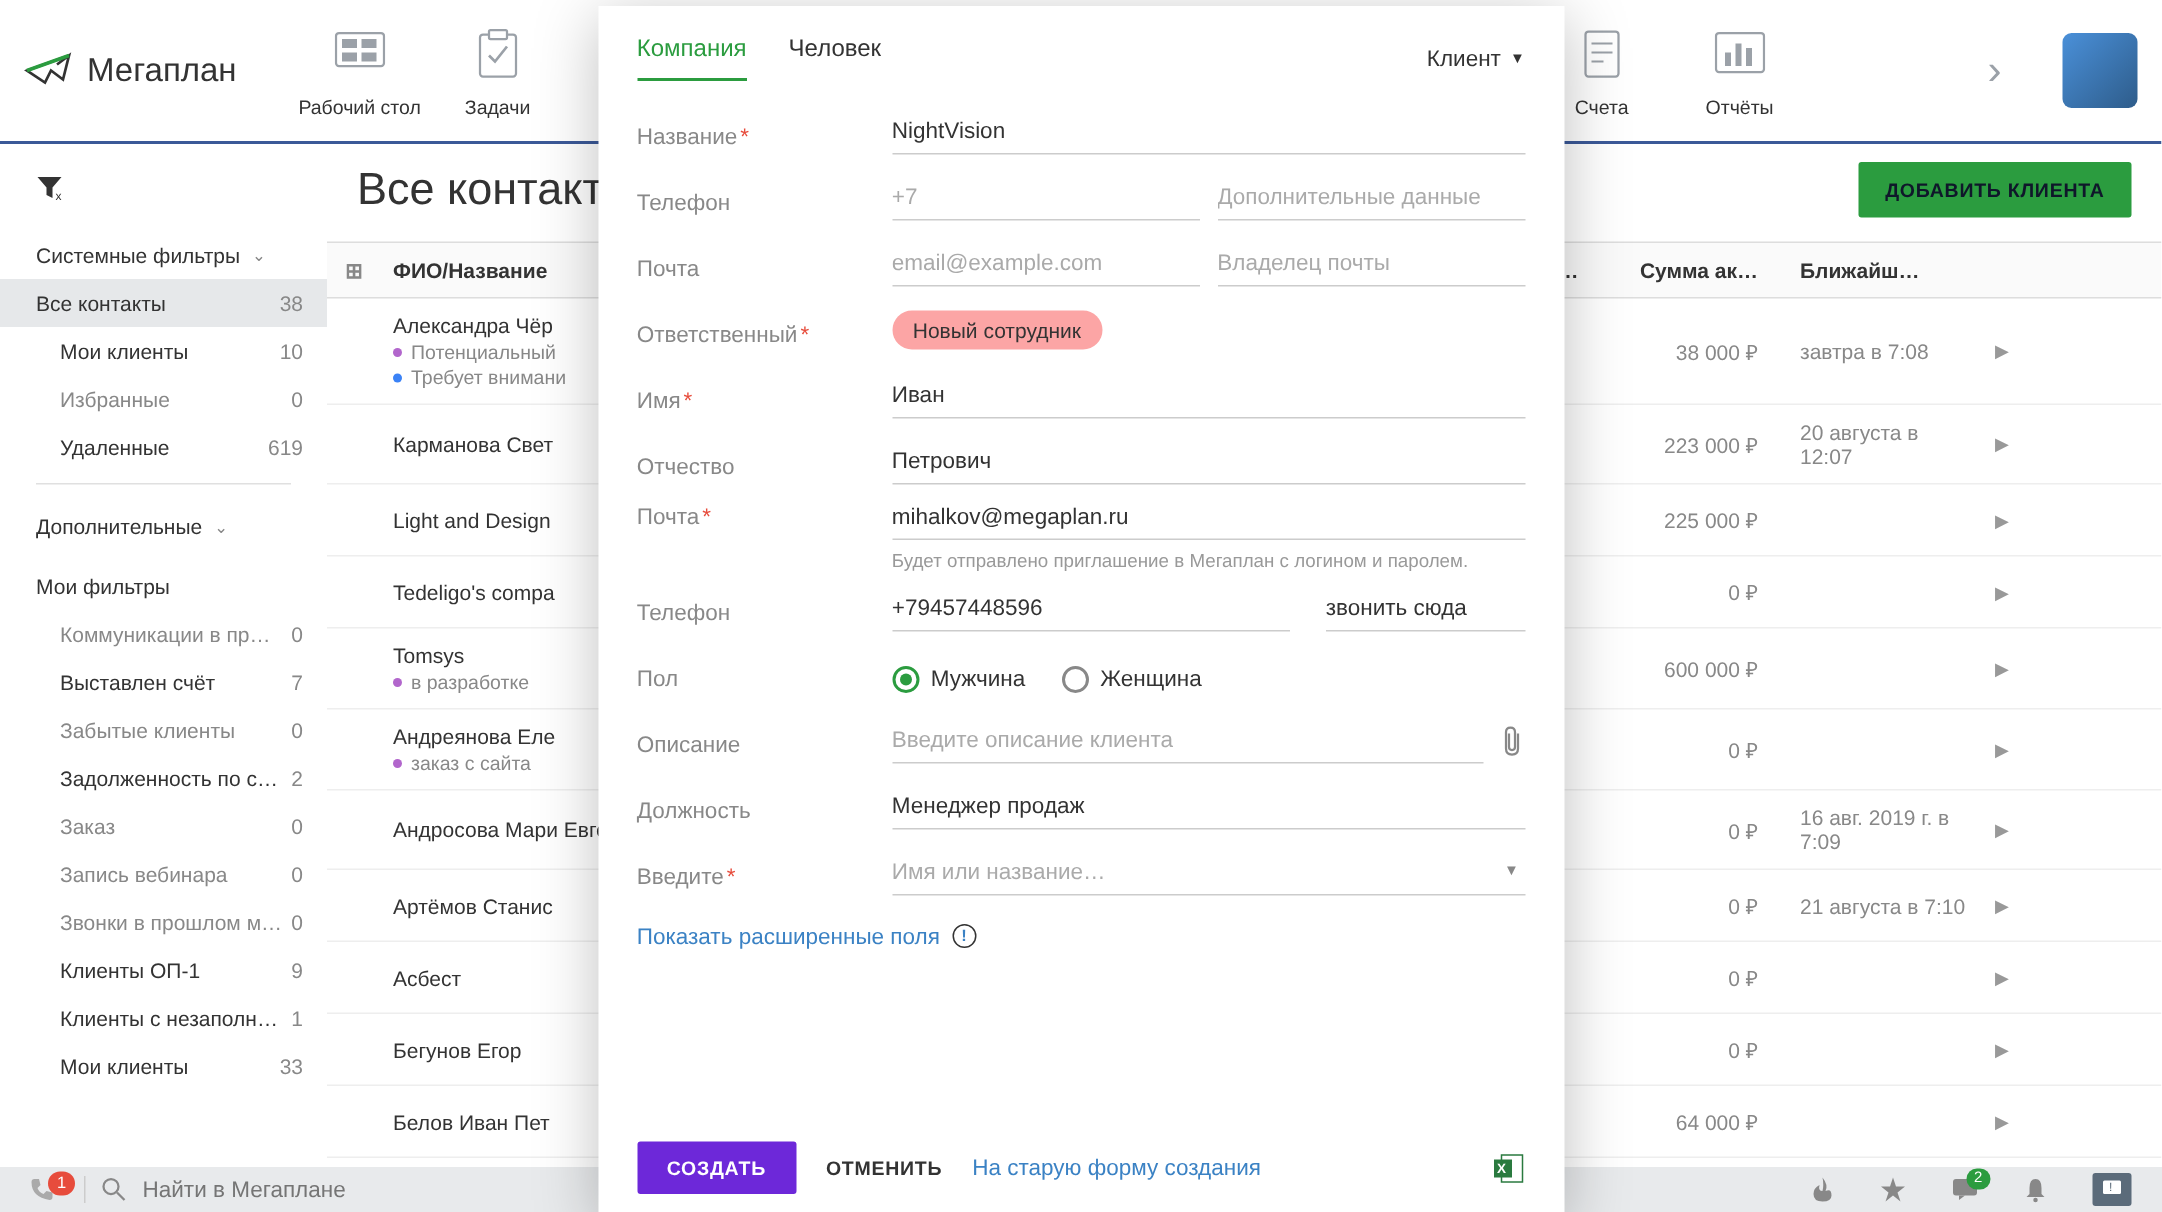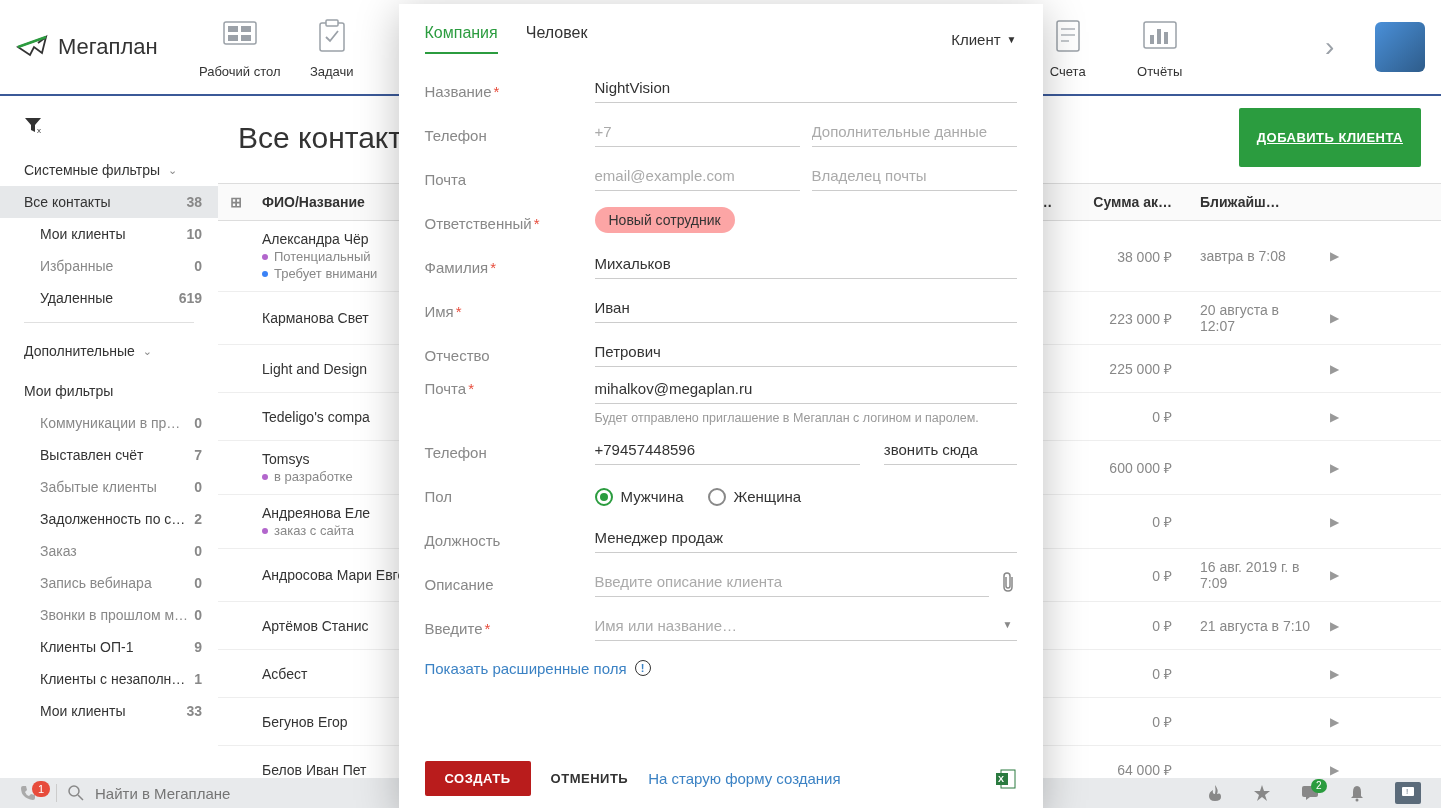--- a/index.html
+++ b/index.html
@@ -22,27 +22,27 @@
 .sidebar { width: 218px; padding-top: 12px; }
 .filter-icon { padding: 8px 24px; color: #333; }
 .filter-icon svg { width: 18px; height: 18px; }
 .side-section { margin-top: 12px; }
 .side-header { padding: 8px 24px; font-size: 14px; color: #333; display: flex; align-items: center; gap: 8px; cursor: pointer; }
 .side-header .chev { font-size: 11px; color: #888; }
 .side-item { display: flex; justify-content: space-between; padding: 8px 8px 8px 24px; font-size: 14px; cursor: pointer; color: #333; }
 .side-item.active { background: #e6e8ea; }
 .side-item.sub { padding-left: 40px; color: #888; }
 .side-item.sub.dark { color:#333; }
-.side-count { color: #888; padding-right: 8px; font-weight: bold; }
+.side-count { color: #888; padding-right: 8px; }
 .side-divider { border-top: 1px solid #e0e0e0; margin: 8px 24px; }
 
 .content { flex: 1; padding: 12px 0 0 0; position: relative; }
 .content-header { display: flex; align-items: center; justify-content: space-between; padding: 0 20px 16px 20px; }
 .page-title { font-size: 30px; font-weight: 300; color: #333; }
-.add-btn { background: #2b9c3f; color: #ffffff; border: none; padding: 22px 18px; font-size: 13px; font-weight: 600; border-radius: 2px; cursor: pointer; letter-spacing: .5px; text-decoration: underline; }
+.add-btn { background: #2b9c3f; color: #0f172a; border: none; padding: 11px 18px; font-size: 13px; font-weight: 600; border-radius: 2px; cursor: pointer; letter-spacing: .5px; }
 
 
 .table { width: 100%; }
 .thead { display: flex; border-top: 1px solid #ddd; border-bottom: 1px solid #ddd; background: #fafafa; }
 .th { padding: 10px 8px; font-size: 14px; font-weight: 600; color: #333; white-space: nowrap; overflow: hidden; text-overflow: ellipsis; }
 .col-settings { width: 36px; text-align: center; color: #888; }
 .col-name { width: 690px; padding-left: 8px; }
 .col-date { width: 130px; }
 .col-sum { width: 118px; text-align: right; padding-right: 20px; }
 .col-near { width: 130px; }
@@ -102,21 +102,21 @@
 .desc-row .fval { display: flex; align-items: center; gap: 10px; }
 .desc-row .finput { flex: 1; }
 .clip { color: #888; font-size: 20px; cursor: pointer; }
 .status-row .fval { position: relative; }
 .status-row .caret2 { position: absolute; right: 4px; top: 8px; font-size: 10px; color: #888; }
 
 .expand-link { color: #3b82c4; font-size: 15px; cursor: pointer; display: inline-flex; align-items: center; gap: 8px; margin: 12px 0; }
 .info-circ { width: 16px; height: 16px; border: 1.5px solid #333; border-radius: 50%; display: inline-flex; align-items: center; justify-content: center; font-size: 11px; font-weight: bold; }
 
 .modal-foot { padding: 12px 26px 16px; display: flex; align-items: center; gap: 20px; border-top: 0; }
-.create-btn { background: #b91c1c; color: #fff; border: none; padding: 10px 20px; font-size: 13px; font-weight: 600; border-radius: 2px; cursor: pointer; letter-spacing: .5px; }
+.create-btn { background: #6d28d9; color: #fff; border: none; padding: 10px 20px; font-size: 13px; font-weight: 600; border-radius: 2px; cursor: pointer; letter-spacing: .5px; }
 .cancel-link { font-size: 13px; font-weight: 600; color: #333; cursor: pointer; letter-spacing: .5px; }
 .old-form-link { color: #3b82c4; font-size: 15px; cursor: pointer; }
 .excel-ic { margin-left: auto; color: #2a7a3f; cursor: pointer; }
 .excel-ic svg { width: 22px; height: 22px; }
 
 svg { display: block; }
 </style>
 </head>
 <body>
 
@@ -529,24 +529,20 @@
       <div class="fval two-col">
         <input class="finput" placeholder="email@example.com" style="">
         <input class="finput" placeholder="Владелец почты" style="">
       </div>
     </div>
     <div class="frow">
       <div class="flabel"><span>Ответственный</span><span class="req">*</span></div>
       <div class="fval"><span class="chip">Новый сотрудник</span></div>
     </div>
     <div class="frow">
-      <div class="flabel"><span>Фамилия</span><span class="req">*</span></div>
-      <div class="fval"><input class="finput" value="Михальков" style=""></div>
-    </div>
-    <div class="frow">
       <div class="flabel"><span>Имя</span><span class="req">*</span></div>
       <div class="fval"><input class="finput" value="Иван" style=""></div>
     </div>
     <div class="frow">
       <div class="flabel"><span>Отчество</span></div>
       <div class="fval"><input class="finput" value="Петрович" style=""></div>
     </div>
     <div class="frow" style="align-items:flex-start">
       <div class="flabel"><span>Почта</span><span class="req">*</span></div>
       <div class="fval">
@@ -569,34 +565,34 @@
               <span class="dot-in"></span>
             </span>
           <span>Мужчина</span>
         </label>
         <label class="radio">
           <span class="circ gray"></span>
           <span>Женщина</span>
         </label>
       </div>
     </div>
-    <div class="frow">
-      <div class="flabel"><span>Должность</span></div>
-      <div class="fval"><input class="finput" value="Менеджер продаж" style=""></div>
-    </div>
     <div class="frow desc-row">
       <div class="flabel"><span>Описание</span></div>
       <div class="fval">
         <input class="finput" placeholder="Введите описание клиента" style="">
         <span class="clip">
           <svg width="18" height="22">
               <path d="M13 6 L13 16 Q13 20 9 20 Q5 20 5 16 L5 5 Q5 2 8 2 Q11 2 11 5 L11 15 Q11 17 9 17 Q7 17 7 15 L7 6" fill="none" stroke="#888" stroke-width="1.5"></path>
             </svg>
         </span>
       </div>
+    </div>
+    <div class="frow">
+      <div class="flabel"><span>Должность</span></div>
+      <div class="fval"><input class="finput" value="Менеджер продаж" style=""></div>
     </div>
     <div class="frow status-row">
       <div class="flabel"><span>Введите</span><span class="req">*</span></div>
       <div class="fval">
         <input class="finput" placeholder="Имя или название…" style="">
         <span class="caret2">▼</span>
       </div>
     </div>
     <div class="expand-link">
       <span>Показать расширенные поля</span>

